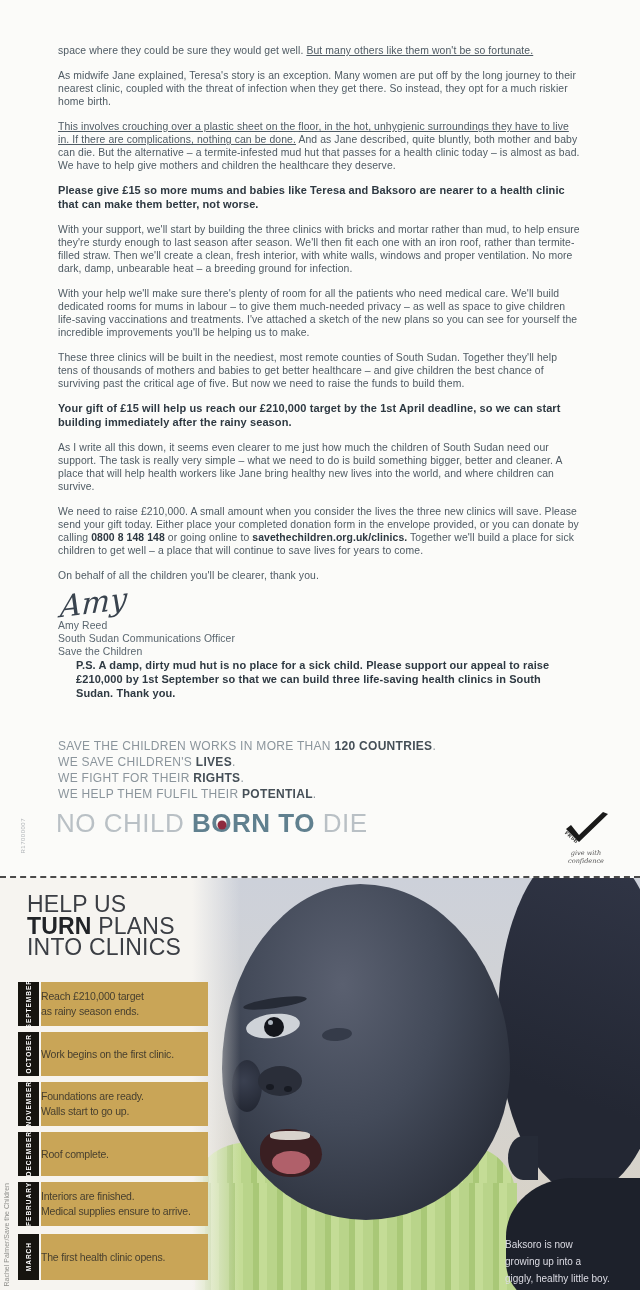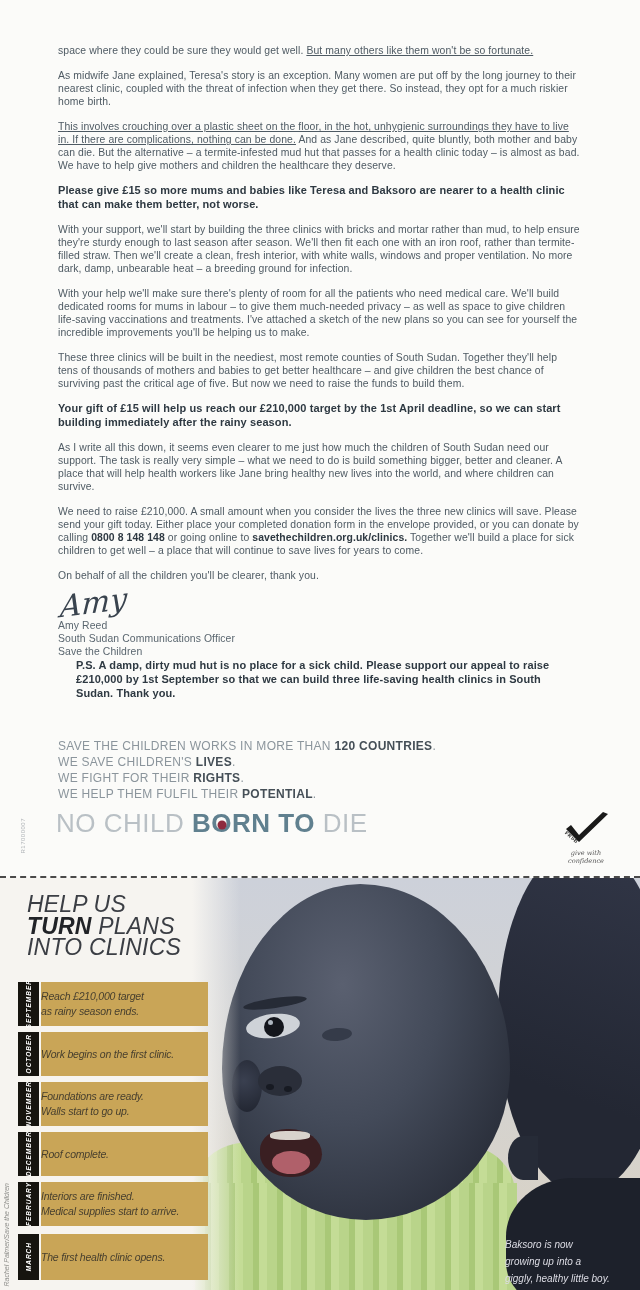--- a/index.html
+++ b/index.html
@@ -32,21 +32,21 @@
   .frsb-caption{font-family:"DejaVu Serif",serif;font-style:italic;font-size:6.5px;
                 color:#555;margin-top:1px;}
   .frsb-text{position:absolute;left:8px;top:22px;font-size:5px;font-weight:700;color:#222;
              transform:rotate(40deg);letter-spacing:0.5px;}
   
   .ref-code{position:absolute;left:20px;top:818px;writing-mode:vertical-rl;
             transform:rotate(180deg);font-size:6px;color:#b0b4b8;letter-spacing:0.5px;}
   .tear-line{position:absolute;top:876px;left:0;width:100%;border-top:2px dashed #4a4a4a;}
   
   .poster{position:absolute;top:878px;left:0;width:640px;height:412px;overflow:hidden;
-          background:linear-gradient(180deg,#cdd1da 0%,#d3d3d2 45%,#dbd2c2 100%);font-style:italic;}
+          background:linear-gradient(180deg,#cdd1da 0%,#d3d3d2 45%,#dbd2c2 100%);}
   .panel{position:absolute;left:0;top:0;width:240px;height:100%;
          background:linear-gradient(90deg,#f6f4f0 0%,#f6f4f0 80%,rgba(246,244,240,0) 100%);}
   .headline{position:absolute;top:16px;left:27px;font-size:23px;line-height:21.5px;
             color:#3b3e44;letter-spacing:0.2px;}
   .hb{font-weight:700;color:#212327;}
   
   .profile-head{position:absolute;right:-28px;top:-34px;width:170px;height:350px;
             border-radius:50%;background:linear-gradient(200deg,#323748 0%,#232733 70%);}
   .profile-body{position:absolute;right:-16px;top:300px;width:150px;height:130px;
             border-radius:45% 0 0 35%;background:#1d212b;}
@@ -204,21 +204,21 @@
           <span>Roof complete.</span>
           <span></span>
         </div>
     </div>
     <div class="t-row r5">
       <div class="t-tab">
           <span>FEBRUARY</span>
         </div>
       <div class="t-box">
           <span>Interiors are finished.</span>
-          <span>Medical supplies start to arrive.</span>
+          <span>Medical supplies ensure to arrive.</span>
         </div>
     </div>
     <div class="t-row r6">
       <div class="t-tab">
           <span>MARCH</span>
         </div>
       <div class="t-box">
           <span>The first health clinic opens.</span>
           <span></span>
         </div>

